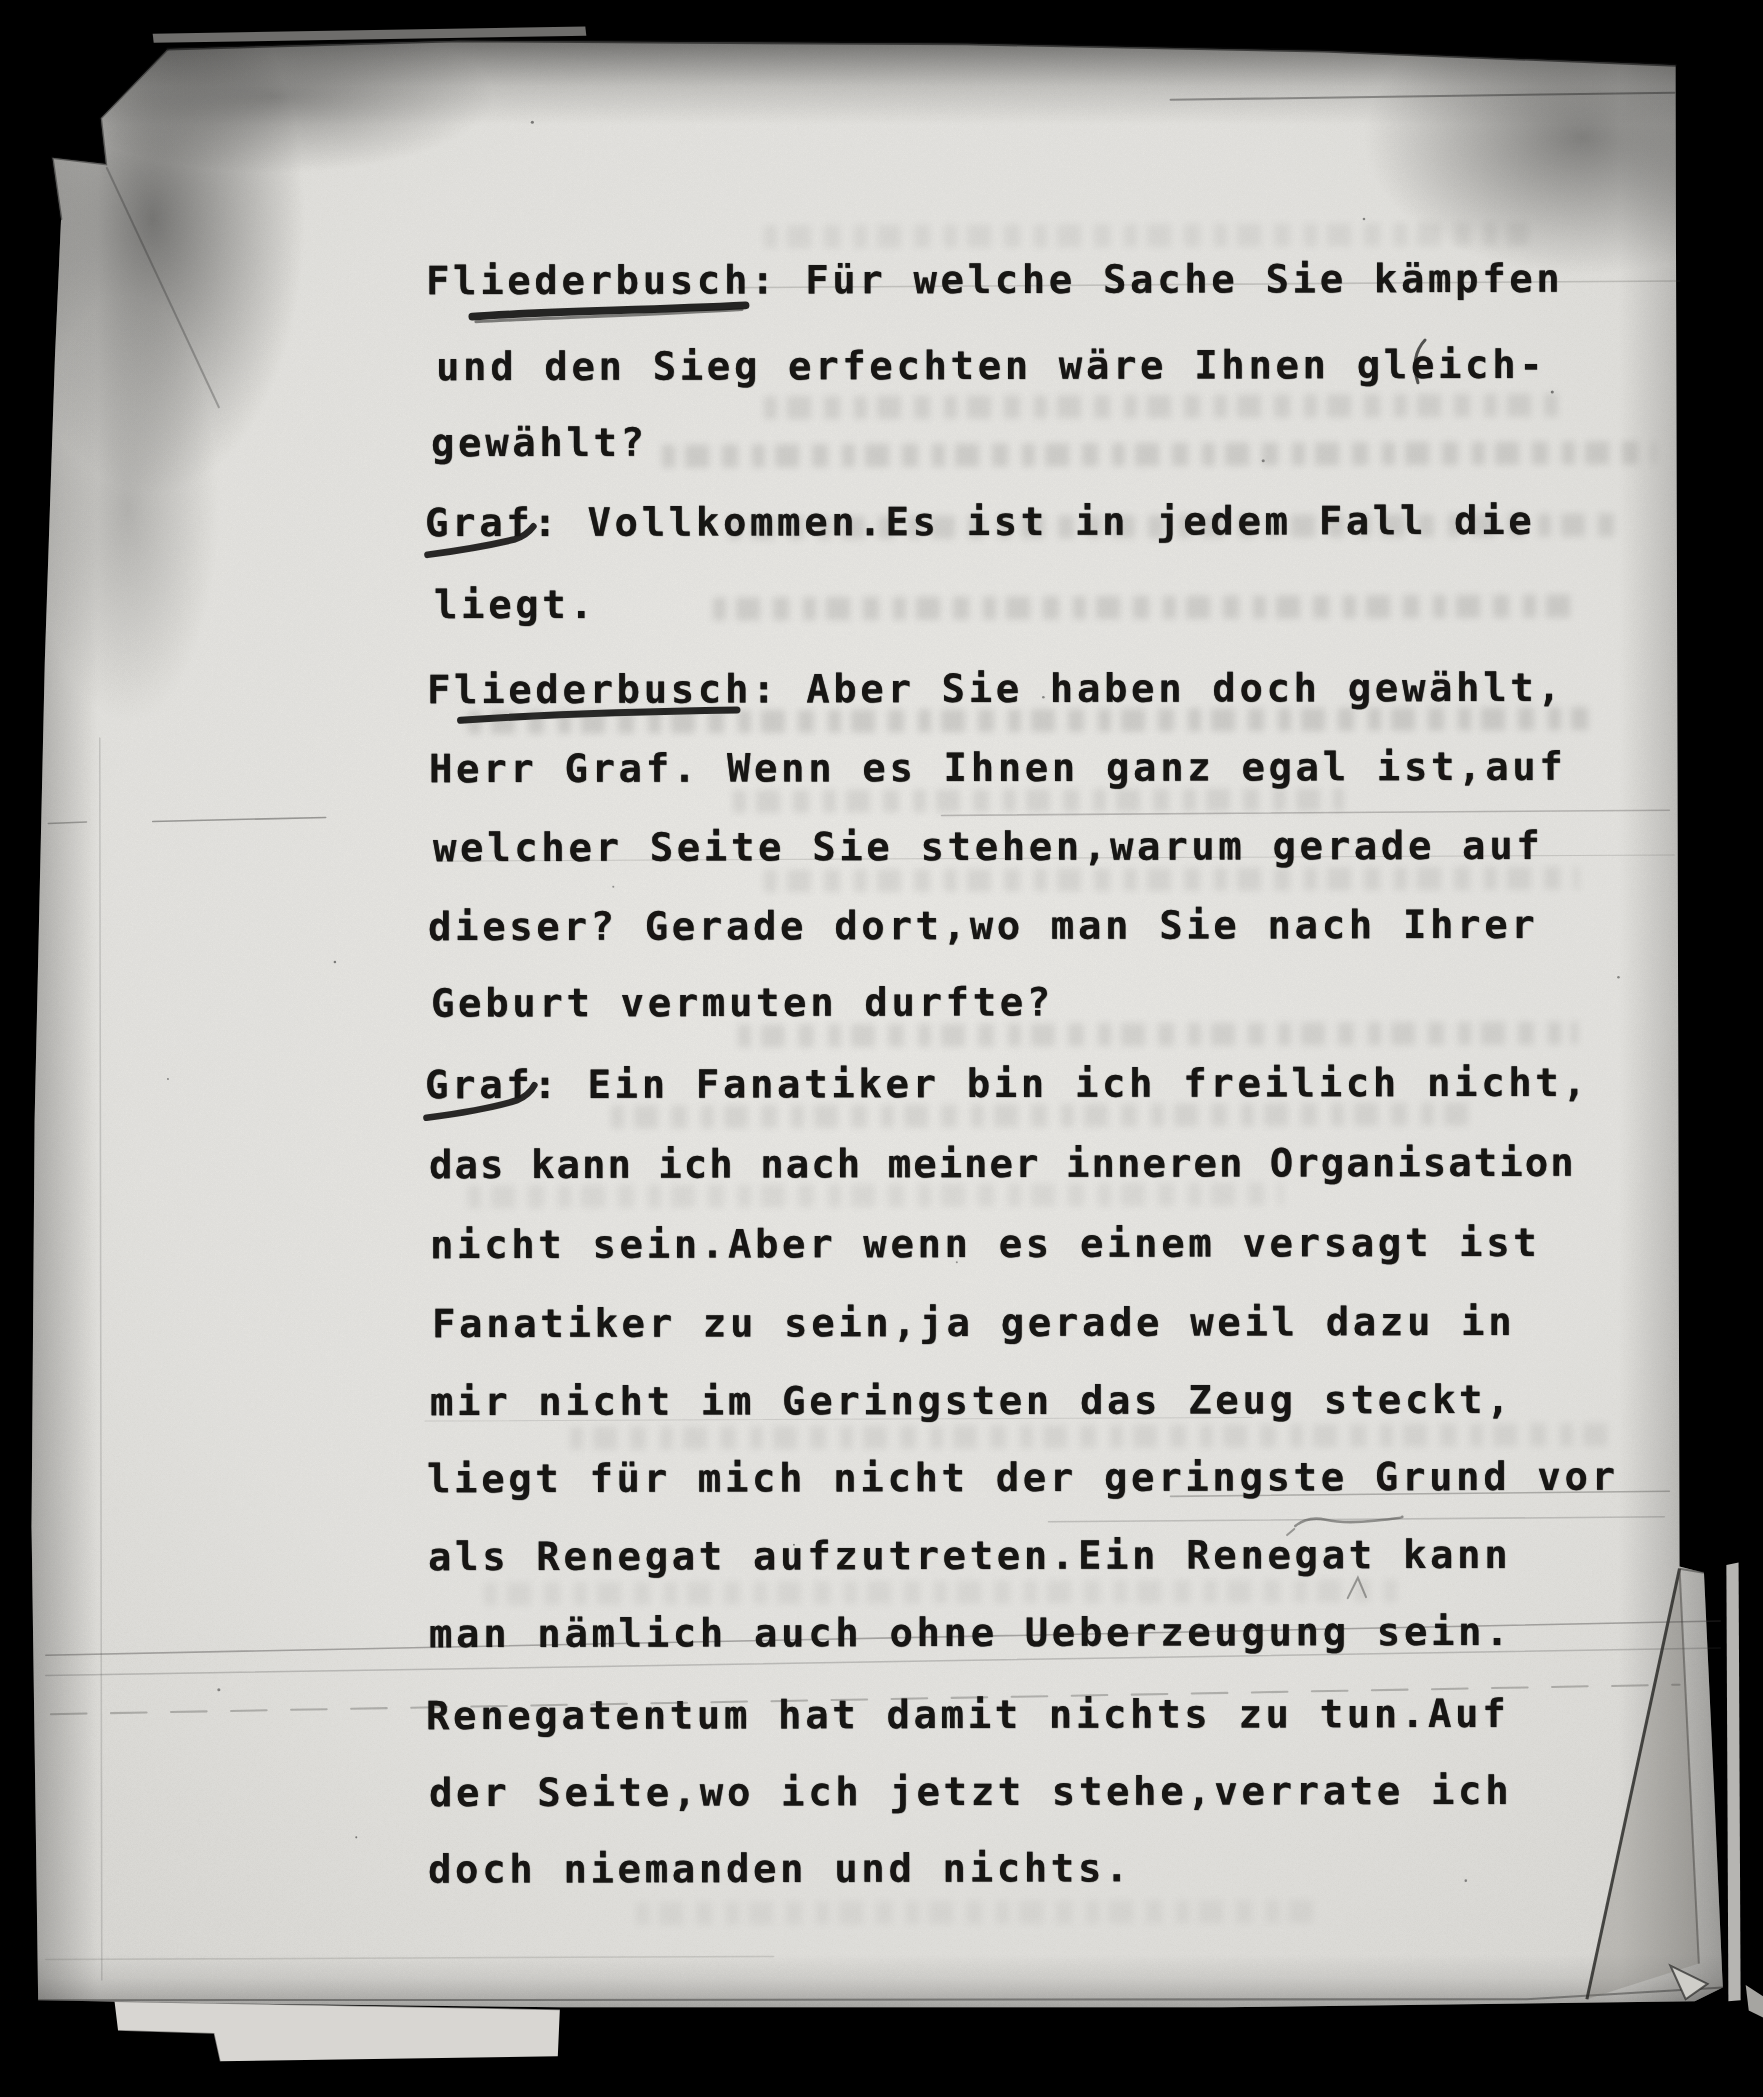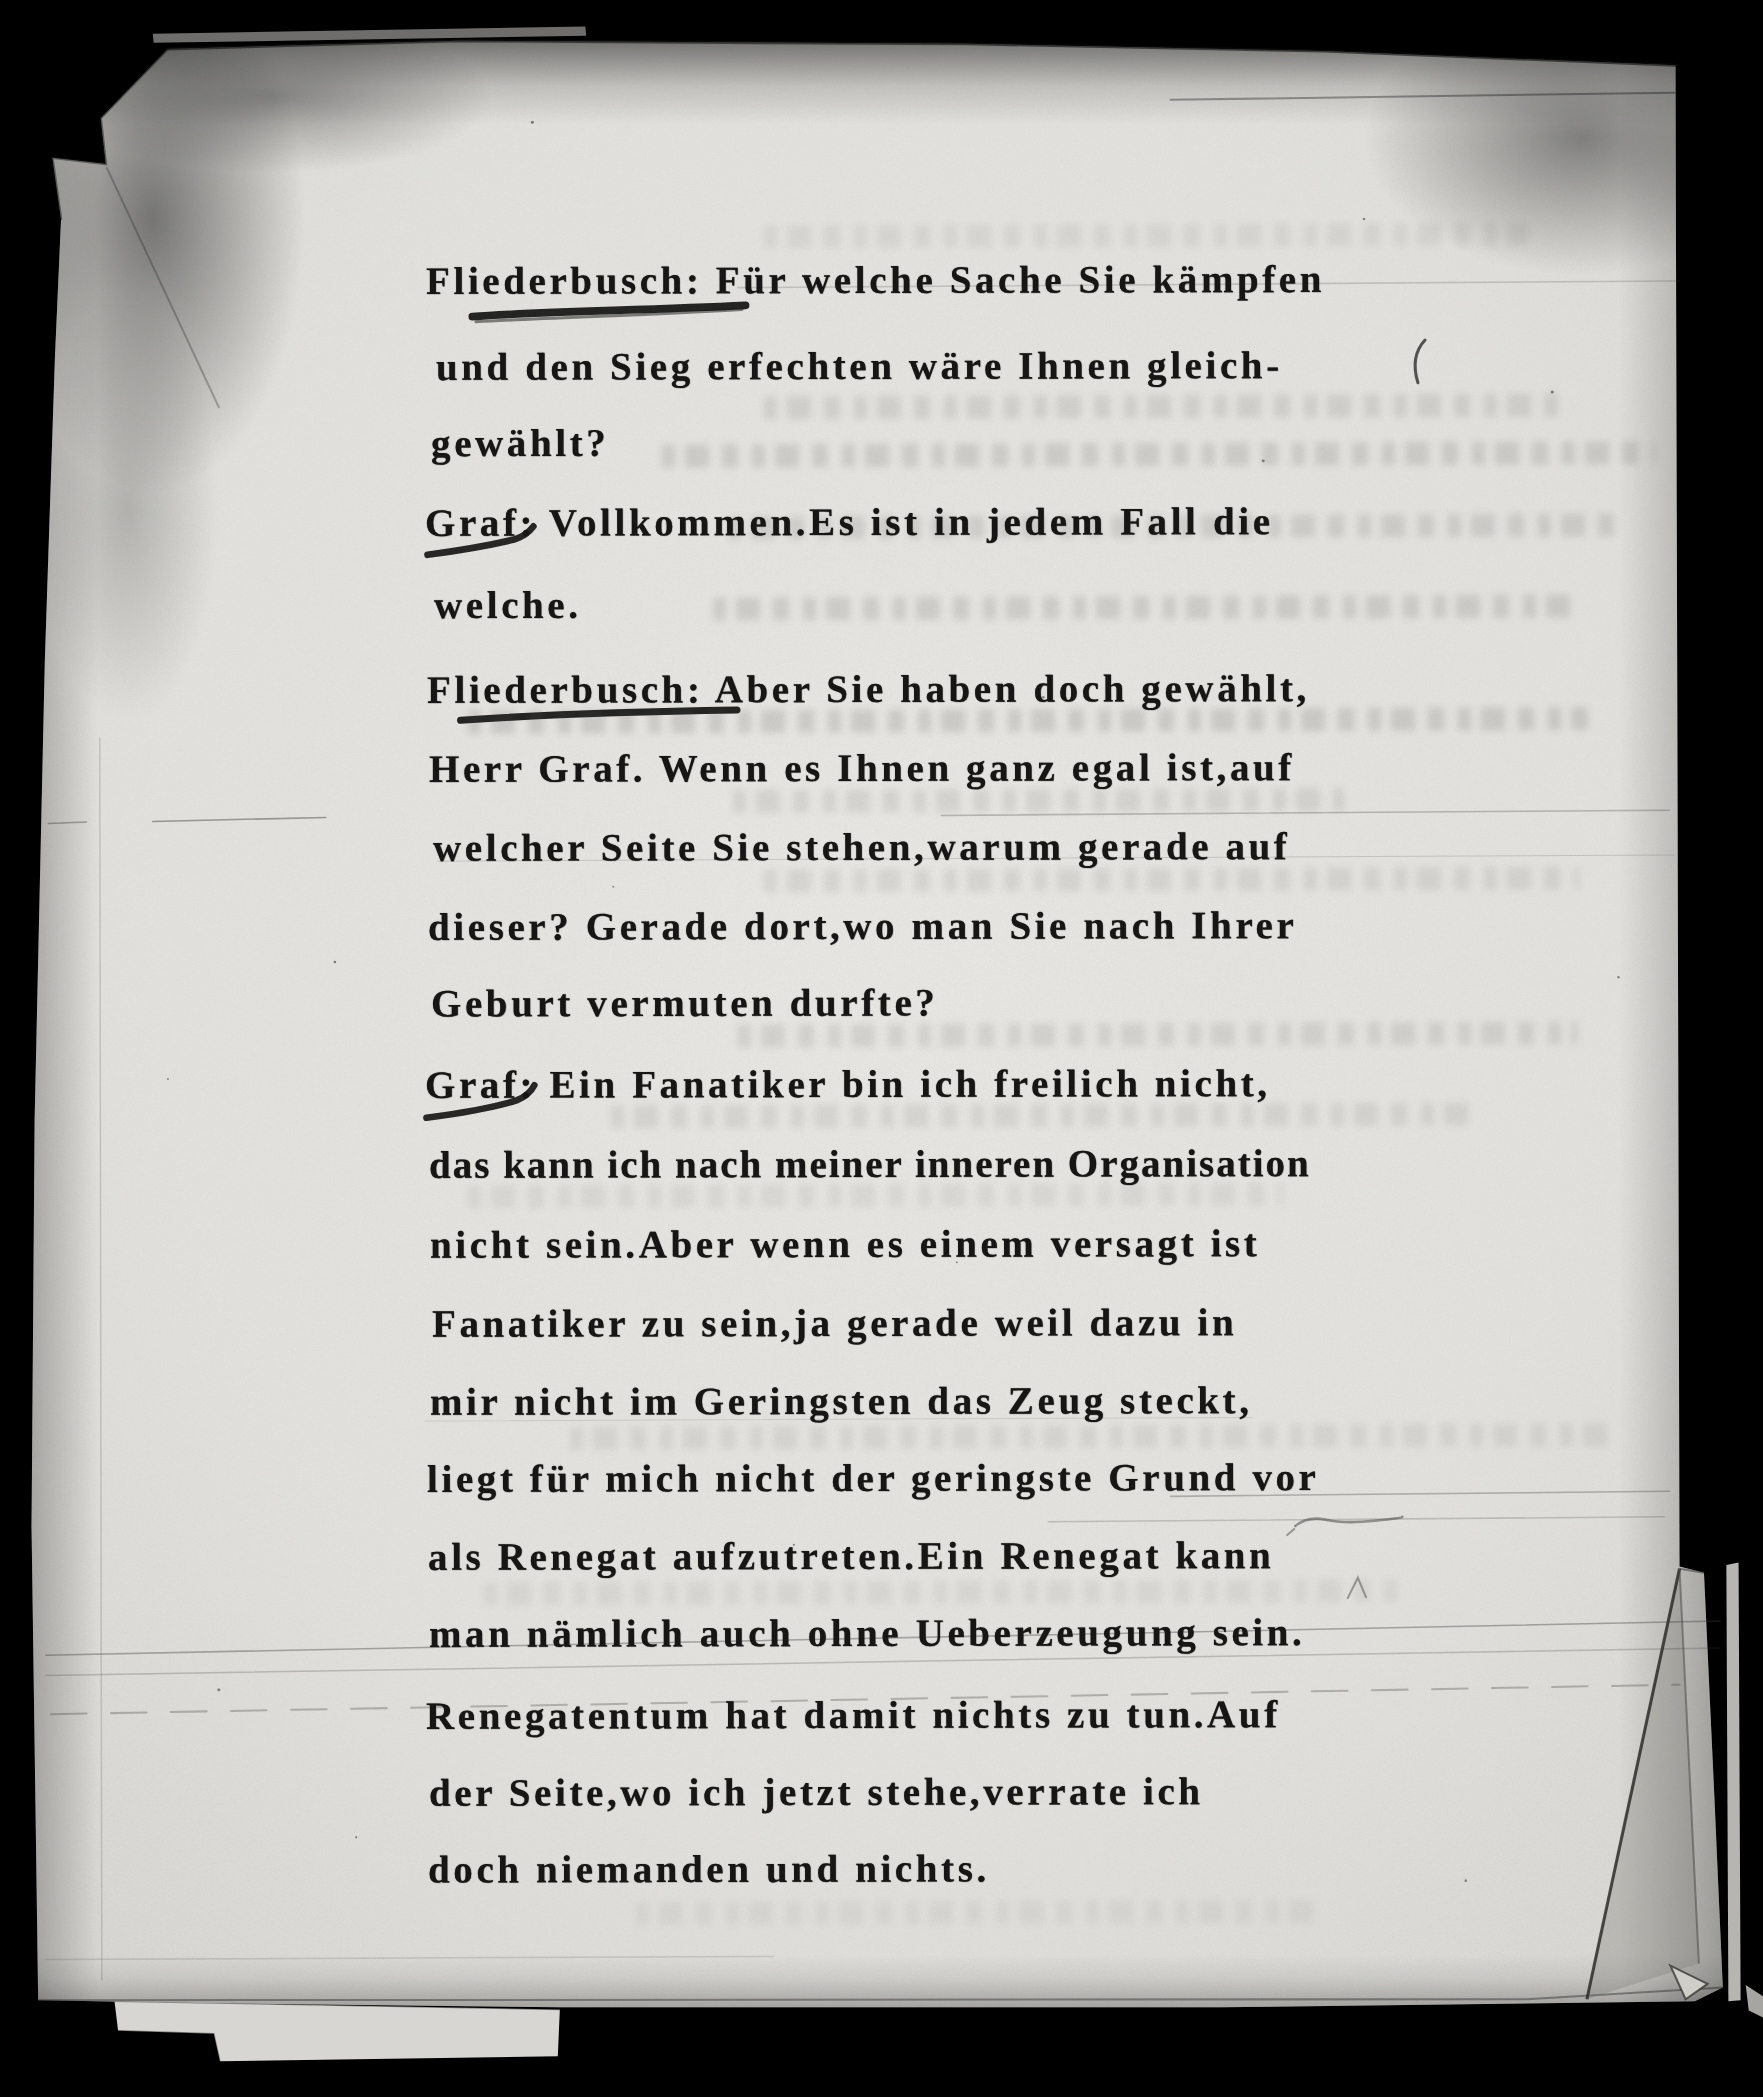--- a/index.html
+++ b/index.html
@@ -1,18 +1,18 @@
 <!DOCTYPE html>
 <html style="font-size:8.1px"><head>
 <meta charset="utf-8">
 <style>
   html,body{margin:0;padding:0;background:#000;}
   body{width:1763px;height:2097px;overflow:hidden;position:relative;
        font-family:"DejaVu Sans Mono","Liberation Mono",monospace;}
-  .stage{position:absolute;inset:0;width:1763px;height:2097px;font-family:Liberation Serif, serif;}
+  .stage{position:absolute;inset:0;width:1763px;height:2097px;}
   .art{position:absolute;left:0;top:0;}
   .textlayer{position:absolute;left:0;top:0;width:1763px;height:2097px;}
   .tl{
     position:absolute;
     font-size:39px;
     font-weight:bold;
     letter-spacing:3.6px;
     line-height:1;
     white-space:pre;
     color:#171614;
@@ -184,21 +184,21 @@
     <div class="ghost" style="left:570px;top:1425px;width:1044px;opacity:.09"></div>
     <div class="ghost" style="left:484px;top:1581px;width:916px;opacity:.07"></div>
     <div class="ghost" style="left:636px;top:1901px;width:687px;opacity:.06"></div>
   </div>
 
   <div class="textlayer">
     <div class="tl" style="left:426px;top:260px">Fliederbusch: Für welche Sache Sie kämpfen</div>
     <div class="tl" style="left:436px;top:346px">und den Sieg erfechten wäre Ihnen gleich-</div>
     <div class="tl" style="left:431px;top:423px">gewählt?</div>
     <div class="tl" style="left:425px;top:502px">Graf: Vollkommen.Es ist in jedem Fall die</div>
-    <div class="tl" style="left:434px;top:585px">welche.</div>
+    <div class="tl" style="left:434px;top:585px">liegt.</div>
     <div class="tl" style="left:427px;top:669px">Fliederbusch: Aber Sie haben doch gewählt,</div>
     <div class="tl" style="left:429px;top:748px">Herr Graf. Wenn es Ihnen ganz egal ist,auf</div>
     <div class="tl" style="left:433px;top:827px">welcher Seite Sie stehen,warum gerade auf</div>
     <div class="tl" style="left:428px;top:906px">dieser? Gerade dort,wo man Sie nach Ihrer</div>
     <div class="tl" style="left:431px;top:983px">Geburt vermuten durfte?</div>
     <div class="tl" style="left:425px;top:1064px">Graf: Ein Fanatiker bin ich freilich nicht,</div>
     <div class="tl" style="left:429px;top:1144px;letter-spacing:2px">das kann ich nach meiner inneren Organisation</div>
     <div class="tl" style="left:430px;top:1224px">nicht sein.Aber wenn es einem versagt ist</div>
     <div class="tl" style="left:432px;top:1303px">Fanatiker zu sein,ja gerade weil dazu in</div>
     <div class="tl" style="left:430px;top:1381px">mir nicht im Geringsten das Zeug steckt,</div>

